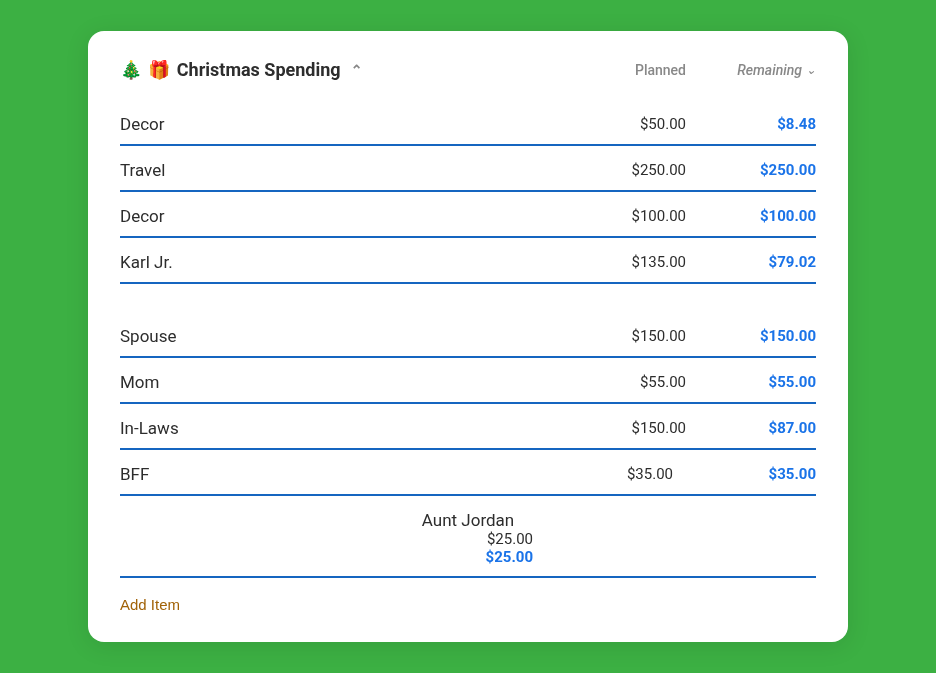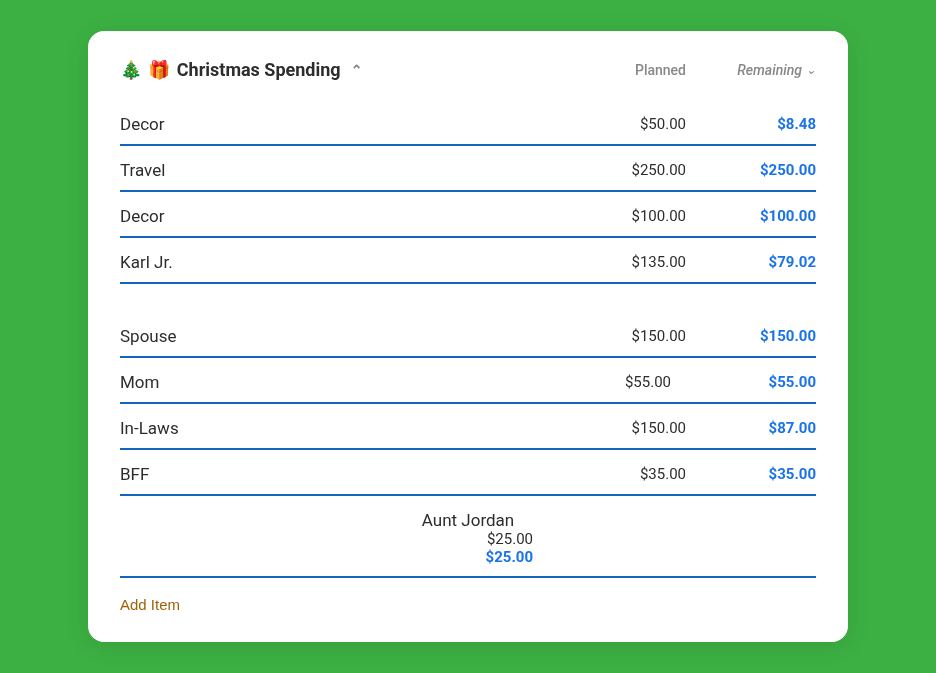--- a/index.html
+++ b/index.html
@@ -169,31 +169,31 @@
       <div class="table-row" style="border-bottom: 2px solid rgb(21, 101, 192);">
       <span class="row-name">Karl Jr.</span>
       <span class="row-planned">$135.00</span>
       <span class="row-remaining">$79.02</span>
     </div>
       <div class="table-row" style="border-bottom: 2px solid rgb(21, 101, 192); margin-top: 28px;">
       <span class="row-name">Spouse</span>
       <span class="row-planned">$150.00</span>
       <span class="row-remaining">$150.00</span>
     </div>
-      <div class="table-row" style="border-bottom: 2px solid rgb(21, 101, 192); gap: 15px;">
+      <div class="table-row" style="border-bottom: 2px solid rgb(21, 101, 192);">
       <span class="row-name">Mom</span>
       <span class="row-planned">$55.00</span>
       <span class="row-remaining">$55.00</span>
     </div>
       <div class="table-row" style="border-bottom: 2px solid rgb(21, 101, 192);">
       <span class="row-name">In-Laws</span>
       <span class="row-planned">$150.00</span>
       <span class="row-remaining">$87.00</span>
     </div>
-      <div class="table-row" style="border-bottom: 2px solid rgb(21, 101, 192);">
+      <div class="table-row" style="border-bottom: 2px solid rgb(21, 101, 192); gap: 13px;">
       <span class="row-name">BFF</span>
       <span class="row-planned">$35.00</span>
       <span class="row-remaining">$35.00</span>
     </div>
       <div class="table-row" style="border-bottom: 2px solid rgb(21, 101, 192); flex-direction: column;">
       <span class="row-name">Aunt Jordan</span>
       <span class="row-planned">$25.00</span>
       <span class="row-remaining">$25.00</span>
     </div>
     </div>

